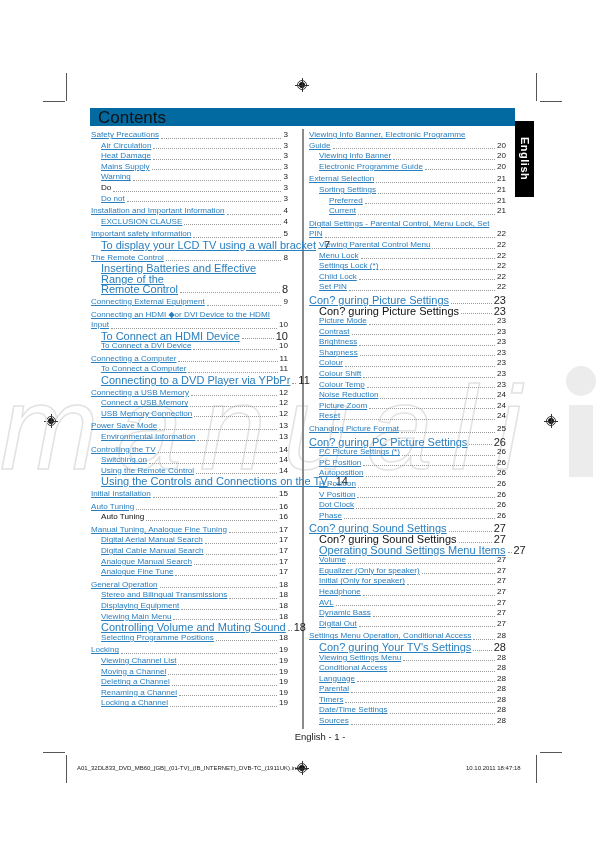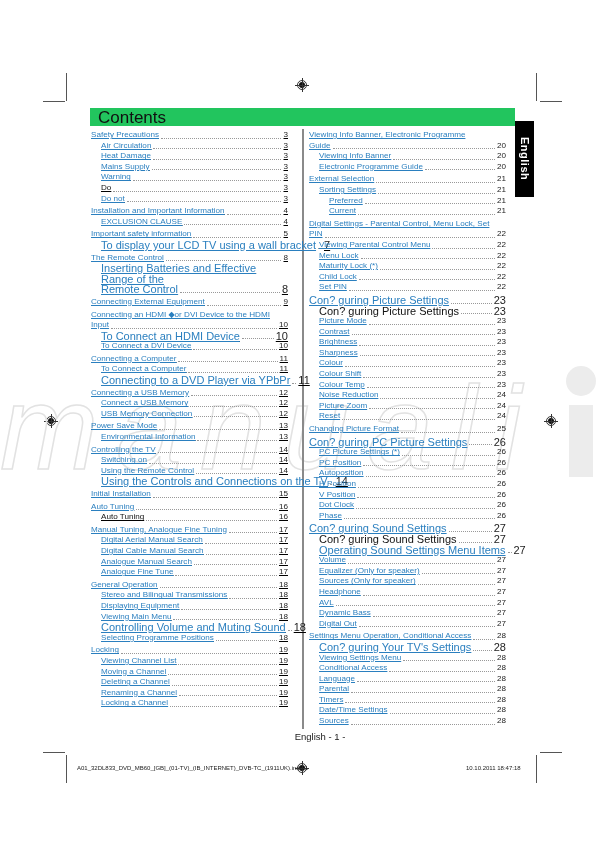--- a/index.html
+++ b/index.html
@@ -10,28 +10,28 @@
   .reg { position:absolute; width:10px; height:10px; border-radius:50%; border:1px solid #333; box-sizing:border-box; }
   .reg::before { content:""; position:absolute; left:1px; top:1px; width:6px; height:6px; border-radius:50%; background:#111; }
   .reg::after { content:""; position:absolute; left:-3px; top:4px; width:14px; height:1px; background:#333; }
   .reg .v { position:absolute; left:4px; top:-3px; width:1px; height:14px; background:#333; }
 
   
   .watermark { position:absolute; left:0; top:378px; width:600px; height:100px; font-family:"Liberation Sans", sans-serif; font-size:118px; letter-spacing:18px; color:transparent; -webkit-text-stroke:1.5px #e2e2e2; line-height:100px; pointer-events:none; z-index:0;font-style:italic; }
   .wm-dot { position:absolute; left:566px; top:366px; width:30px; height:30px; border-radius:50%; background:#ececec; z-index:0; }
   .wm-bar { position:absolute; left:569px; top:405px; width:24px; height:72px; background:#ececec; z-index:0; }
 
-  .header-bar { position:absolute; left:90px; top:108px; width:425px; height:18px; background:#22c55e; z-index:1; }
+  .header-bar { position:absolute; left:90px; top:108px; width:425px; height:18px; background:#0369a1; z-index:1; }
   .header-bar h1 { margin:0; padding-left:8px; font-weight:normal; font-size:17px; line-height:20px; color:#111; }
 
   .lang-tab { position:absolute; left:515px; top:121px; width:19px; height:76px; background:#000; color:#fff; z-index:1; display:flex; align-items:center; justify-content:center; }
   .lang-tab span { writing-mode:vertical-rl; font-weight:bold; font-size:11px; letter-spacing:0.5px; }
 
   .col { position:absolute; top:130px; z-index:1; }
-  .col-left { left:91px; width:197px;text-decoration:underline; }
+  .col-left { left:91px; width:197px; }
   .col-right { left:309px; width:197px; }
   .divider { position:absolute; left:302px; top:129px; width:2px; height:600px; background:#8a8a8a; z-index:1; }
 
   .entry { display:flex; align-items:flex-end; font-size:8.1px; line-height:10.6px; color:#2a7fbf; }
   .entry .t { text-decoration:underline; white-space:nowrap; }
   .entry .dots { flex:1; border-bottom:1px dotted #999; margin:0 2px 2px 2px; min-width:4px; }
   .entry .p { color:#222; white-space:nowrap; }
   .lvl0 { padding-left:0; }
   .lvl1 { padding-left:10px; }
   .lvl2 { padding-left:20px; }
@@ -391,21 +391,21 @@
       <span class="t">Viewing Parental Control Menu</span>
       <span class="dots"></span>
       <span class="p">22</span>
     </div>
     <div class="entry lvl1">
       <span class="t">Menu Lock</span>
       <span class="dots"></span>
       <span class="p">22</span>
     </div>
     <div class="entry lvl1">
-      <span class="t">Maturity Lock (*)</span>
+      <span class="t">Settings Lock (*)</span>
       <span class="dots"></span>
       <span class="p">22</span>
     </div>
     <div class="entry lvl1">
       <span class="t">Child Lock</span>
       <span class="dots"></span>
       <span class="p">22</span>
     </div>
     <div class="entry lvl1">
       <span class="t">Set PIN</span>
@@ -536,21 +536,21 @@
       <span class="t">Volume</span>
       <span class="dots"></span>
       <span class="p">27</span>
     </div>
     <div class="entry lvl1">
       <span class="t">Equalizer (Only for speaker)</span>
       <span class="dots"></span>
       <span class="p">27</span>
     </div>
     <div class="entry lvl1">
-      <span class="t">Sources (Only for speaker)</span>
+      <span class="t">Initial (Only for speaker)</span>
       <span class="dots"></span>
       <span class="p">27</span>
     </div>
     <div class="entry lvl1">
       <span class="t">Headphone</span>
       <span class="dots"></span>
       <span class="p">27</span>
     </div>
     <div class="entry lvl1">
       <span class="t">AVL</span>

